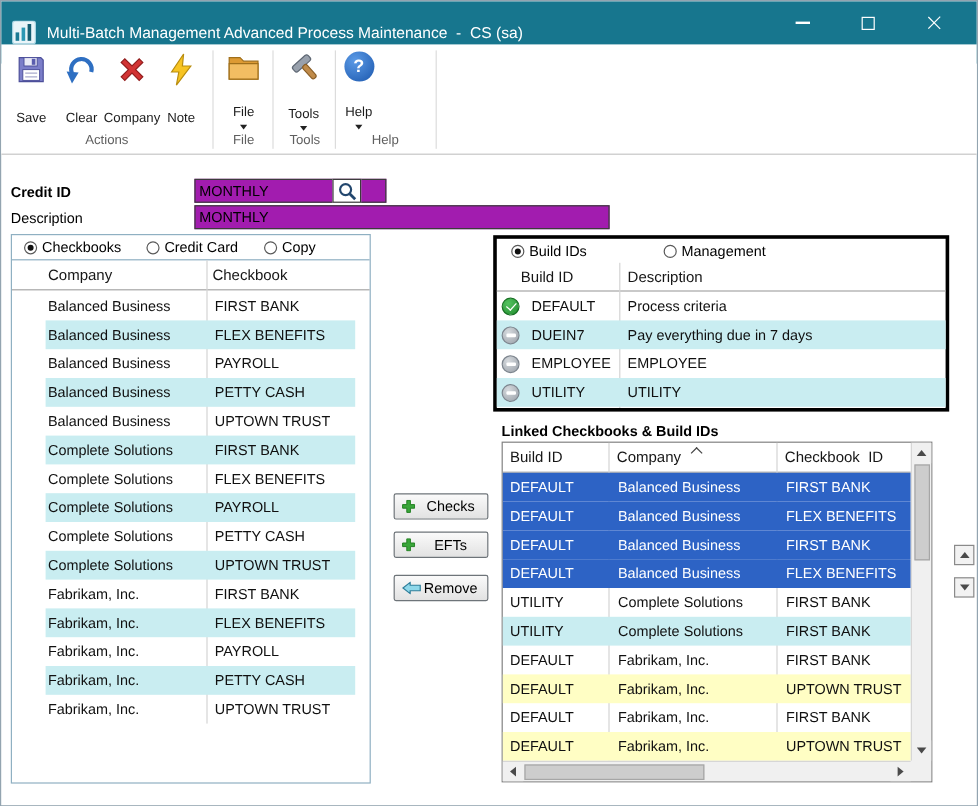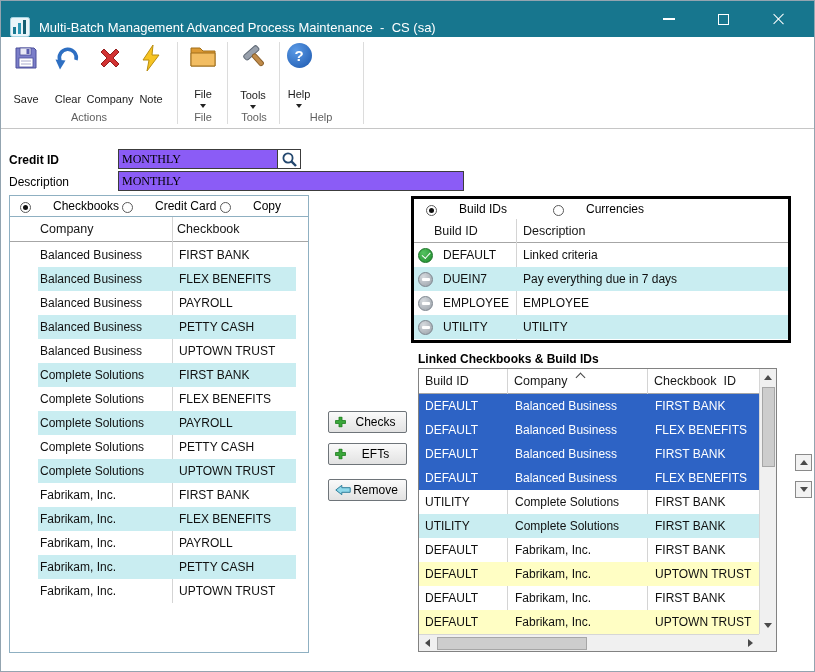--- a/index.html
+++ b/index.html
@@ -35,28 +35,28 @@
   .rsep { position: absolute; top: 5px; height: 82px; width: 1px; background: #dcdcdc; }
   .rgroup { position: absolute; top: 74px; font-size: 11px; color: #5f5f5f; text-align: center; }
   .help-circle { width: 25px; height: 25px; border-radius: 50%;
      background: radial-gradient(circle at 35% 30%, #5b9ae6, #1b57ad);
      color: #fff; font-weight: bold; font-size: 15px; display: flex; align-items: center; justify-content: center; }
   .help-circle::after { content: "?"; }
 
   
   .flabel { position: absolute; font-size: 12px; color: #000; }
   .flabel.bold { font-weight: bold; }
-  .field { position: absolute; height: 20px; border: 1px solid #3c3c3c; background: #8b5cf6;
-           font-family: Liberation Serif, serif; font-size: 12px; padding: 0 3px; color: #000; }
+  .field { position: absolute; height: 20px; border: 1px solid #3c3c3c; background: #a21caf;
+           font-family: Liberation Sans, sans-serif; font-size: 12px; padding: 0 3px; color: #000; margin-left: 44px; }
   .lookup-btn { position: absolute; left: 276px; top: 148px; width: 24px; height: 20px;
                 border: 1px solid #3c3c3c; background: #fff; display: flex; align-items: center;
                 justify-content: center; cursor: pointer; }
 
   
-  .radio { position: absolute; display: flex; align-items: flex-end; gap: 22px; font-size: 12px; color: #000; cursor: default; }
+  .radio { position: absolute; display: flex; align-items: center; gap: 4px; font-size: 12px; color: #000; cursor: default; }
   .rdot { width: 11px; height: 11px; border: 1px solid #5a5a5a; border-radius: 50%; background: #fff; position: relative; flex: none; }
   .radio.sel .rdot::after { content: ""; position: absolute; left: 2px; top: 2px; width: 5px; height: 5px;
                             border-radius: 50%; background: #101010; }
   .vline { position: absolute; width: 1px; background: #d4d4d4; }
   .cell { white-space: nowrap; overflow: hidden; }
 
   
   .left-panel { position: absolute; left: 8px; top: 194px; width: 300px; height: 458px;
                 border: 1px solid #8fb0c2; background: #fff; }
   .lp-radios { position: absolute; top: 0; left: 0; right: 0; height: 21px; border-bottom: 1px solid #8fb0c2; }
@@ -379,33 +379,33 @@
   </div>
 
   <div class="build-panel">
     <div class="bp-radios">
       <div class="radio sel" style="left:12px">
         <span class="rdot"></span>
         <span>Build IDs</span>
       </div>
       <div class="radio" style="left:139px">
         <span class="rdot"></span>
-        <span>Currencies</span>
+        <span>Management</span>
       </div>
     </div>
     <div class="bp-header">
       <span style="left:20px">Build ID</span>
       <span style="left:109px">Description</span>
     </div>
     <div class="vline" style="left:102px;top:20px;height:121px"></div>
     <div class="bp-rows">
         <div class="brow">
           <div class="bicon active"></div>
           <div class="cell b-id">DEFAULT</div>
-          <div class="cell b-desc">Linked criteria</div>
+          <div class="cell b-desc">Process criteria</div>
         </div>
         <div class="brow stripe">
           <div class="bicon inactive"></div>
           <div class="cell b-id">DUEIN7</div>
           <div class="cell b-desc">Pay everything due in 7 days</div>
         </div>
         <div class="brow">
           <div class="bicon inactive"></div>
           <div class="cell b-id">EMPLOYEE</div>
           <div class="cell b-desc">EMPLOYEE</div>

